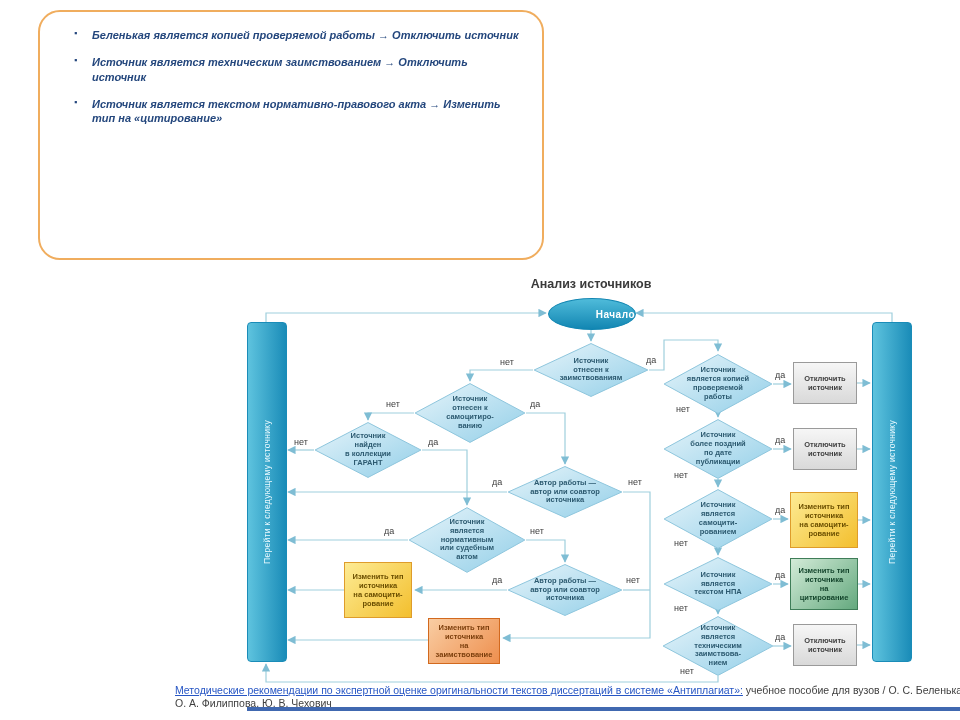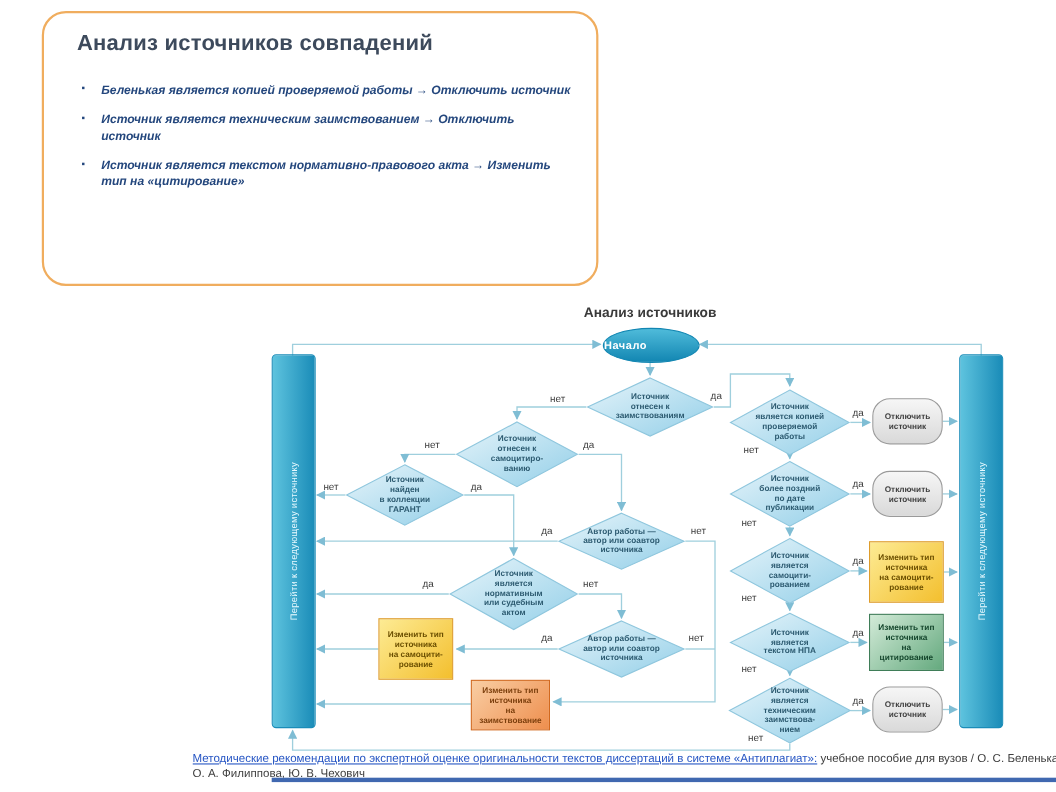--- a/index.html
+++ b/index.html
@@ -16,56 +16,55 @@
   .blist li::before{content:"▪";position:absolute;left:4px;top:0;font-size:9px;color:#24477d;font-style:normal;}
 
   
   .diag-title{position:absolute;left:491px;top:277px;width:200px;text-align:center;
               font-size:12.5px;font-weight:700;color:#3a3a3a;}
   #connectors{position:absolute;left:0;top:0;width:960px;height:720px;pointer-events:none;}
   .edge{fill:none;stroke:#9fcfdd;stroke-width:1.2;}
 
   .startnode{position:absolute;left:548px;top:298px;width:86px;height:30px;border-radius:50%;
              background:linear-gradient(180deg,#4fbbda,#1286b2);border:1px solid #1286b2;
-             display:flex;align-items:center;justify-content:flex-start;
+             display:flex;align-items:center;justify-content:flex-end;
              color:#fff;font-weight:700;font-size:10px;letter-spacing:.5px;}
 
   .bar{position:absolute;width:38px;top:322px;height:338px;border-radius:4px;
        background:linear-gradient(90deg,#5ec3de,#1a8cb8);border:1px solid #1a8cb8;
        display:flex;align-items:center;justify-content:center;}
   .bar span{writing-mode:vertical-rl;transform:rotate(180deg);
             color:#eafaff;font-size:8.5px;letter-spacing:.3px;}
 
   .diamond{position:absolute;}
   .diamond svg{position:absolute;left:0;top:0;width:100%;height:100%;overflow:visible;}
   .diamond .dtext{position:absolute;left:0;top:0;right:0;bottom:0;display:flex;align-items:center;justify-content:center;
                   text-align:center;white-space:pre-line;font-size:7.5px;font-weight:700;color:#2c5a70;line-height:1.18;}
 
   .obox{position:absolute;display:flex;align-items:center;justify-content:center;text-align:center;
         white-space:pre-line;font-size:7.5px;font-weight:700;line-height:1.2;border:1px solid;box-sizing:border-box;}
-  .obox.gray{background:linear-gradient(180deg,#f6f6f6,#d9d9d9);border-color:#9a9a9a;color:#3f3f3f;border-radius:16px;}
+  .obox.gray{background:linear-gradient(180deg,#f6f6f6,#d9d9d9);border-color:#9a9a9a;color:#3f3f3f;}
   .obox.yellow{background:linear-gradient(135deg,#fdeb94,#f3bf2e);border-color:#de9c2b;color:#6b4f00;}
   .obox.green{background:linear-gradient(135deg,#d3ebd8,#64a97e);border-color:#3f7d58;color:#14452c;}
   .obox.orange{background:linear-gradient(135deg,#f9cda3,#ee8f4e);border-color:#d2691e;color:#7c3f0d;}
 
   .lbl{position:absolute;font-size:9px;font-weight:400;color:#3d3d3d;}
 
   
   .citation{position:absolute;left:175px;top:684px;width:785px;font-size:10.5px;color:#3f3f3f;line-height:1.25;}
   .citation .l1{white-space:nowrap;overflow:hidden;}
   .citation a{color:#2756c4;text-decoration:underline;cursor:pointer;}
   .accent{position:absolute;left:247px;top:707px;width:713px;height:4px;background:#4068b0;}
 </style>
 </head>
 <body>
 
 <div id="slide">
 
   <div class="card">
-    <h1>Анализ источников совпадений</h1>
     <ul class="blist">
       <li>Беленькая является копией проверяемой работы → Отключить источник</li>
       <li>Источник является техническим заимствованием → Отключить источник</li>
       <li>Источник является текстом нормативно-правового акта → Изменить тип на «цитирование»</li>
     </ul>
   </div>
 
   <div class="diag-title">Анализ источников</div>
 
   <svg id="connectors">

